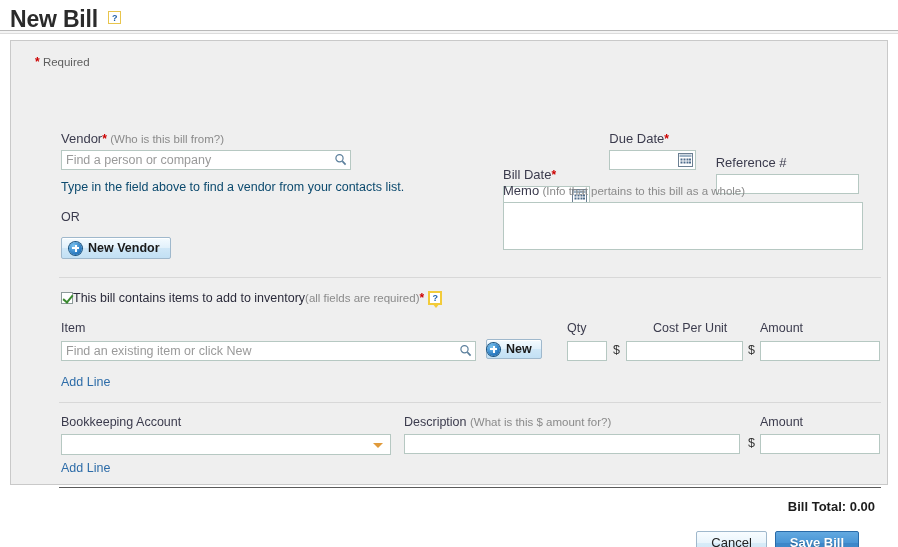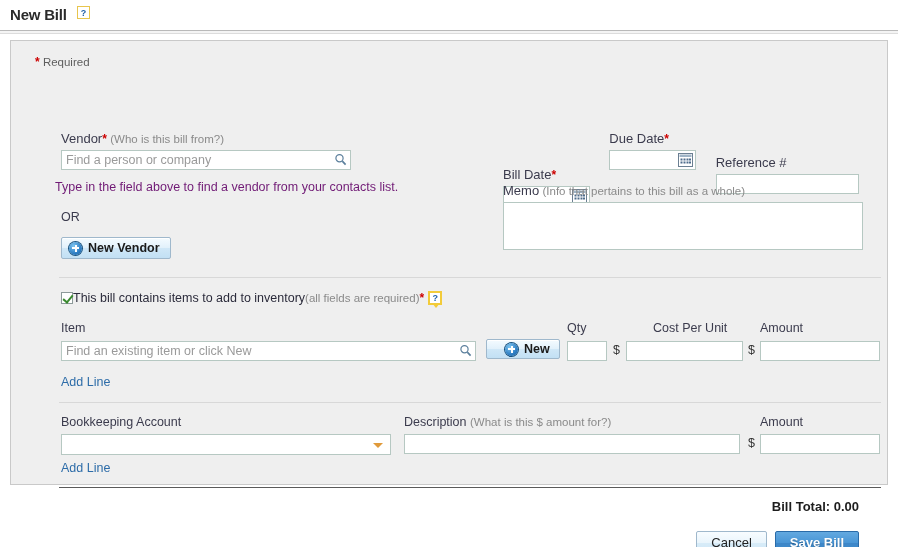--- a/index.html
+++ b/index.html
@@ -16,21 +16,21 @@
     overflow: hidden;
   }
 
   
   .page-header {
     padding: 6px 0 0 10px;
     height: 28px;
     box-sizing: border-box;
   }
   .page-title {
-    font-size: 15px;
+    font-size: 23px;
     font-weight: bold;
     color: #2b2b2b;
     letter-spacing: -0.2px;
     display: inline-block;
     vertical-align: middle;
     font-family: "Liberation Sans", sans-serif;
     text-align: right;
   }
   .help-box {
     display: inline-block;
@@ -123,22 +123,22 @@
     top: 3px;
     width: 15px;
     height: 14px;
     cursor: pointer;
   }
 
   
   .vendor-block { position: absolute; left: 50px; top: 90px; }
   .vendor-input { width: 290px; }
   .vendor-note {
-    position: absolute; left: 44px; top: 139px;
-    font-size: 12.5px; color: #701a75;
+    position: absolute; left: 50px; top: 139px;
+    font-size: 12.5px; color: #0c4a6e;
   }
   .or-text {
     position: absolute; left: 50px; top: 169px;
     font-size: 12.5px; color: #3b3b4d;
   }
 
   
   .btn-plus {
     display: inline-flex;
     align-items: center;
@@ -287,21 +287,21 @@
     right: 7px; top: 8px;
     width: 0; height: 0;
     border-left: 5px solid transparent;
     border-right: 5px solid transparent;
     border-top: 5px solid #e09a3a;
   }
 
   
   .bill-total {
     position: absolute;
-    right: 28px;
+    right: 12px;
     top: 458px;
     font-size: 13px;
     font-weight: bold;
     color: #1d1d1d;
   }
   .footer-btns {
     position: absolute;
     right: 28px;
     top: 490px;
     display: flex;
@@ -457,21 +457,21 @@
   <span class="input-wrap" style="position:absolute; left:50px; top:300px;">
     <input class="txt" style="width: 415px;" type="text" placeholder="Find an existing item or click New">
     <span class="mag-icon">
       <svg width="13" height="13" viewBox="0 0 13 13">
         <circle cx="5.5" cy="5.2" r="3.6" fill="none" stroke="#5b7f9c" stroke-width="1.2"></circle>
         <line x1="8.3" y1="8.1" x2="11.6" y2="11.6" stroke="#5b7f9c" stroke-width="1.6"></line>
       </svg>
     </span>
   </span>
 
-  <span class="btn-plus" style="position:absolute; left:475px; top:298px; padding:2px 9px 2px 18px;">
+  <span class="btn-plus" style="position:absolute; left:475px; top:298px; padding:2px 9px 2px 0;">
     <span class="plus-circle"></span>
     <span>New</span>
   </span>
 
   <input class="txt" style="position: absolute; left: 556px; top: 300px; width: 40px;" type="text">
   <span class="dollar" style="left:602px; top:302px;">$</span>
   <input class="txt" style="position: absolute; left: 615px; top: 300px; width: 117px;" type="text">
   <span class="dollar" style="left:737px; top:302px;">$</span>
   <input class="txt" style="position: absolute; left: 749px; top: 300px; width: 120px;" type="text">
 

